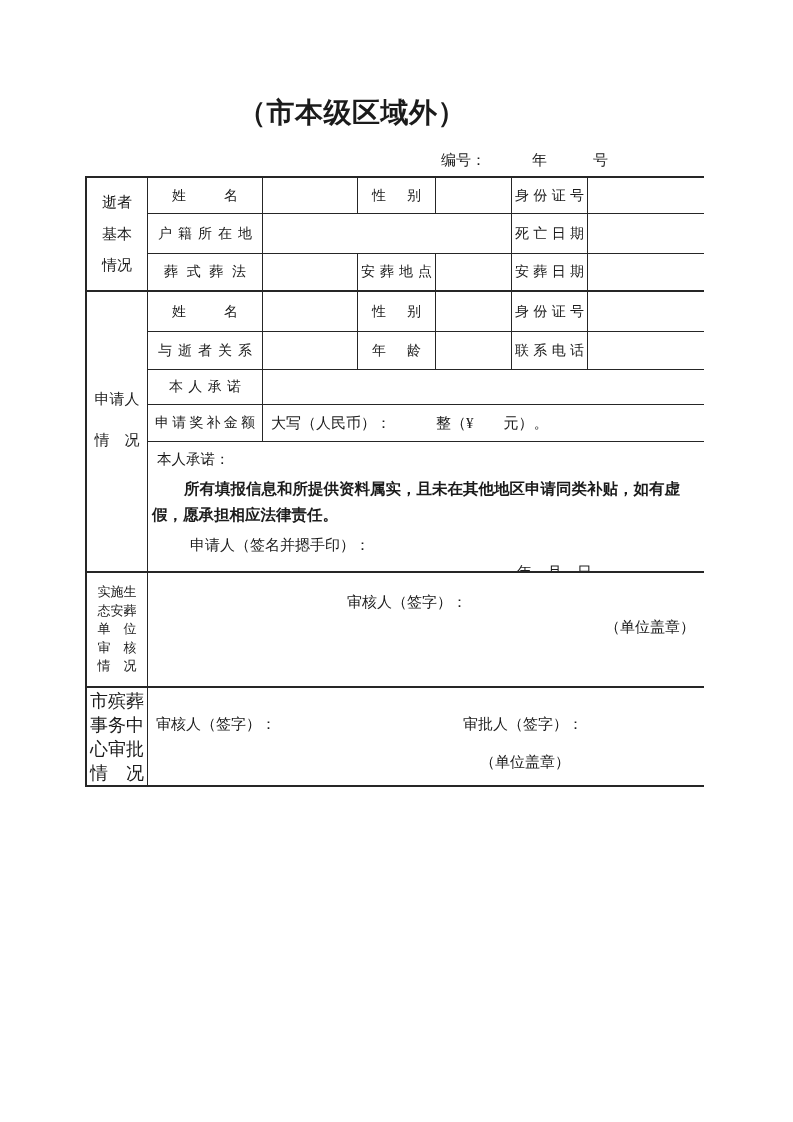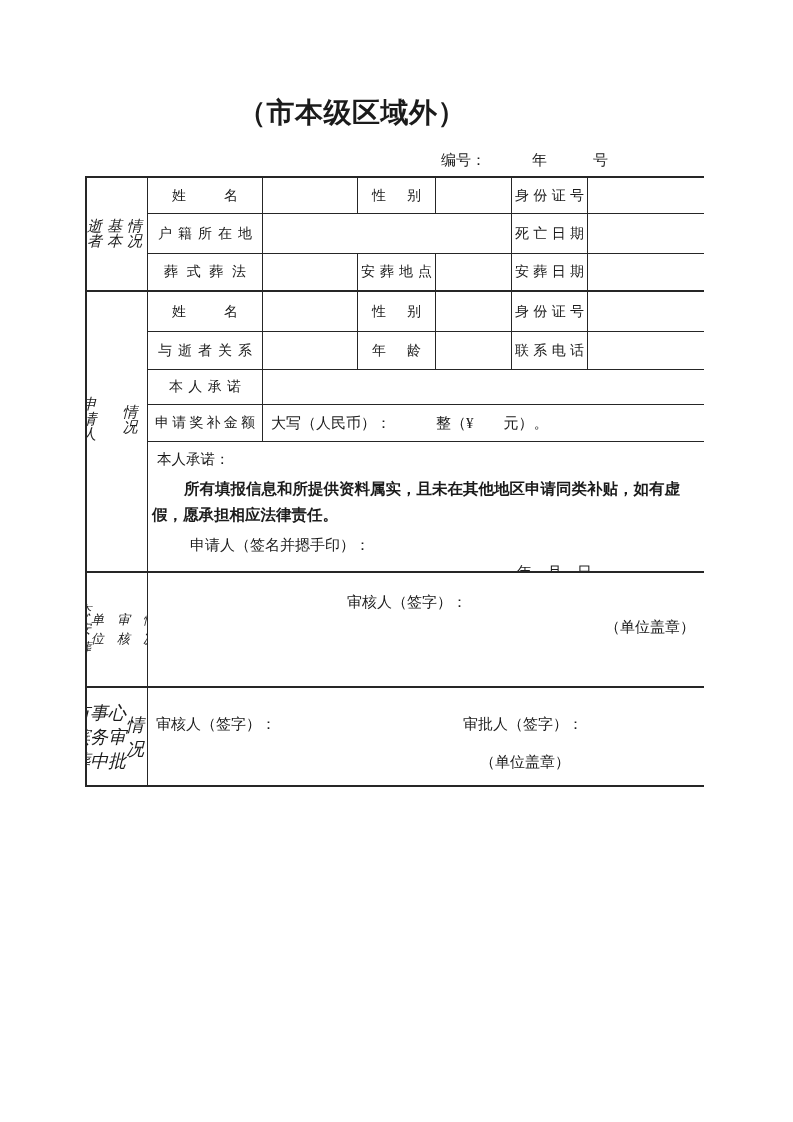--- a/index.html
+++ b/index.html
@@ -22,21 +22,21 @@
   .c{border-right:1px solid #262626;border-bottom:1px solid #262626;
      display:flex;align-items:center;overflow:hidden;}
   .rb0{border-right:none;}
   .bb2{border-bottom-width:2px;}
   .bb0{border-bottom:none;}
 
   .lab{display:block;width:100%;text-align:justify;text-align-last:justify;line-height:1;}
   .p24{padding:0 24px;} .p14{padding:0 14px;} .p16{padding:0 16px;}
   .p10{padding:0 10px;} .p21{padding:0 21px;} .p7{padding:0 7px;} .p3{padding:0 3px;}
 
-  .vhead{flex-direction:row;font-size:15px;font-style:italic;}
+  .vhead{flex-direction:column;font-size:15px;}
   .vhead span{line-height:1;}
   .vh-s1{justify-content:space-evenly;}
   .vh-s2{justify-content:center;gap:26px;padding-bottom:24px;}
   .vh-s3{justify-content:center;font-size:13px;}
   .vh-s3 span{line-height:18.5px;}
   .vh-s4{justify-content:center;font-size:18px;}
   .vh-s4 span{line-height:24px;}
 
   .cell-left{justify-content:flex-start;padding-left:8px;font-size:15px;}
 

